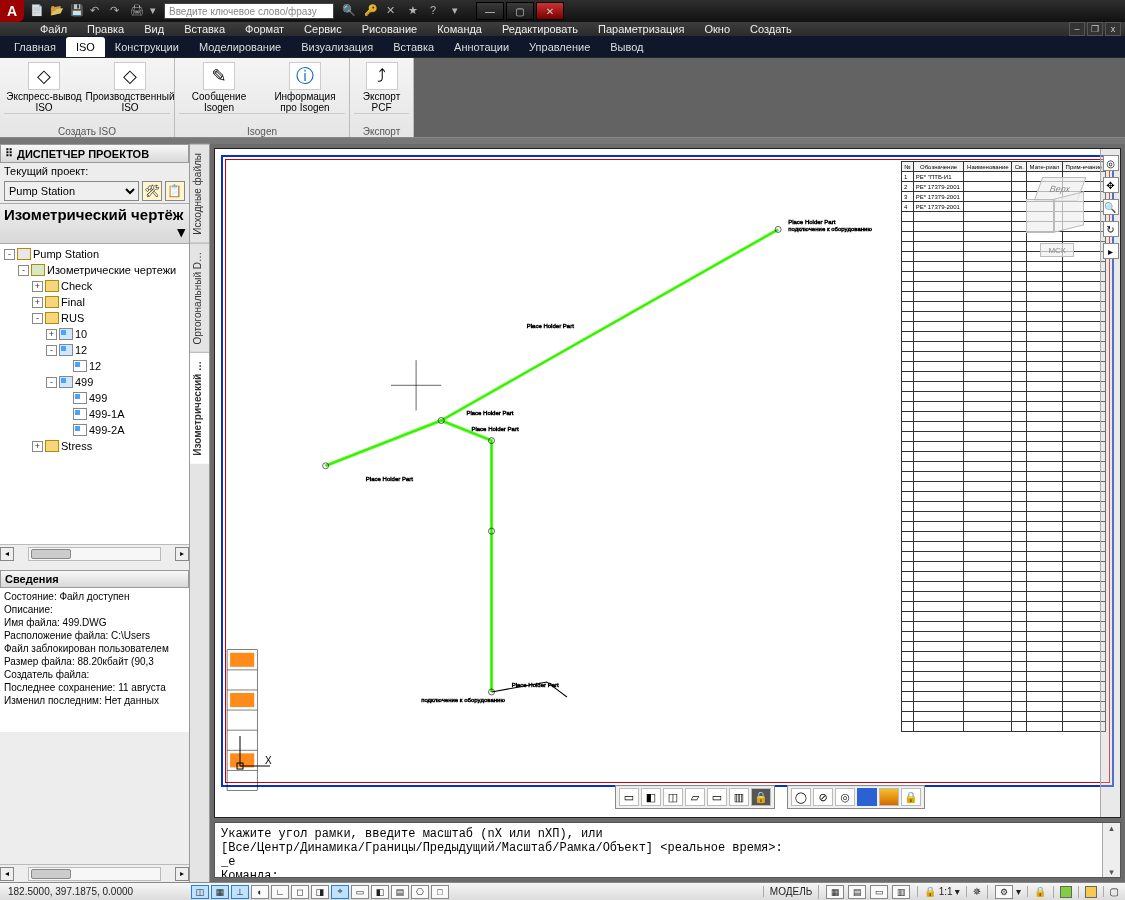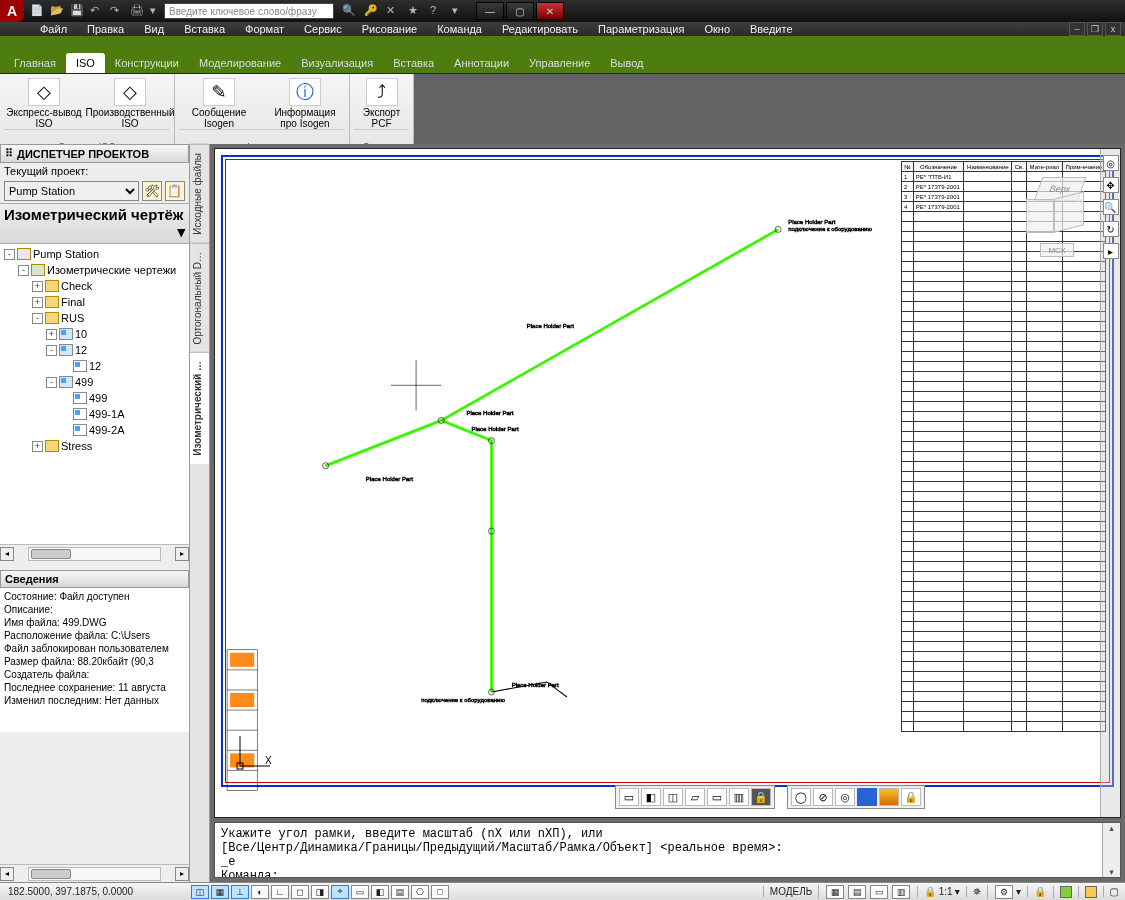--- a/index.html
+++ b/index.html
@@ -18,21 +18,21 @@
 .winbtns div { width:28px; height:18px; background:linear-gradient(#3a3a3a,#1a1a1a); border:1px solid #000; margin-left:2px; color:#ccc; display:flex;align-items:center;justify-content:center;font-size:10px;}
 .winbtns .close{ background:linear-gradient(#c33,#700);}
 
 
 .menubar { height:14px; background:linear-gradient(#3d3d3d,#2b2b2b); display:flex; align-items:center; padding-left:30px; font-size:11px; color:#eee;}
 .menubar span{ padding:2px 10px; cursor:default;}
 .menubar .docctl { margin-left:auto; display:flex; gap:2px; padding-right:4px;}
 .menubar .docctl div{ width:16px;height:14px;border:1px solid #555;background:#333;font-size:9px;color:#ccc;display:flex;align-items:center;justify-content:center;}
 
 
-.ribbontabs { height:38px; background:#4d7c0f; display:flex; align-items:flex-end; padding-left:4px; font-size:11px; color:#ddd; border-bottom:1px solid #222;}
+.ribbontabs { height:22px; background:#0f172a; display:flex; align-items:flex-end; padding-left:4px; font-size:11px; color:#ddd; border-bottom:1px solid #222;}
 .ribbontabs span{ padding:4px 10px; cursor:default;}
 .ribbontabs span.active{ background:#fff; color:#000; border-radius:3px 3px 0 0;}
 
 .ribbon { height:80px; background:linear-gradient(#f5f5f5,#e5e5e5); display:flex; border-bottom:1px solid #888;}
 .ribbon .grp { border-right:1px solid #bbb; padding:2px 4px 0 4px; display:flex; flex-direction:column; align-items:center; }
 .ribbon .grp .btns{ flex:1; display:flex; gap:6px;}
 .ribbon .bigbtn{ width:80px; display:flex; flex-direction:column; align-items:center; font-size:10px; text-align:center; gap:1px; padding-top:2px; cursor:default;}
 .ribbon .bigbtn .ic{ width:32px; height:28px; background:#fff; border:1px solid #ccc; display:flex;align-items:center;justify-content:center; font-size:18px;}
 .ribbon .grpname{ font-size:10px; color:#555; border-top:1px solid #ccc; width:100%; text-align:center; padding:12px 0;}
 .ribbon .rest{ flex:1; background:#636363;}
@@ -138,21 +138,21 @@
   <span>Правка</span>
   <span>Вид</span>
   <span>Вставка</span>
   <span>Формат</span>
   <span>Сервис</span>
   <span>Рисование</span>
   <span>Команда</span>
   <span>Редактировать</span>
   <span>Параметризация</span>
   <span>Окно</span>
-  <span>Введите</span>
+  <span>Создать</span>
   <div class="docctl">
     <div>–</div>
     <div>❐</div>
     <div>x</div>
   </div>
 </div>
 
 <div class="ribbontabs">
   <span>Главная</span>
   <span class="active">ISO</span>

